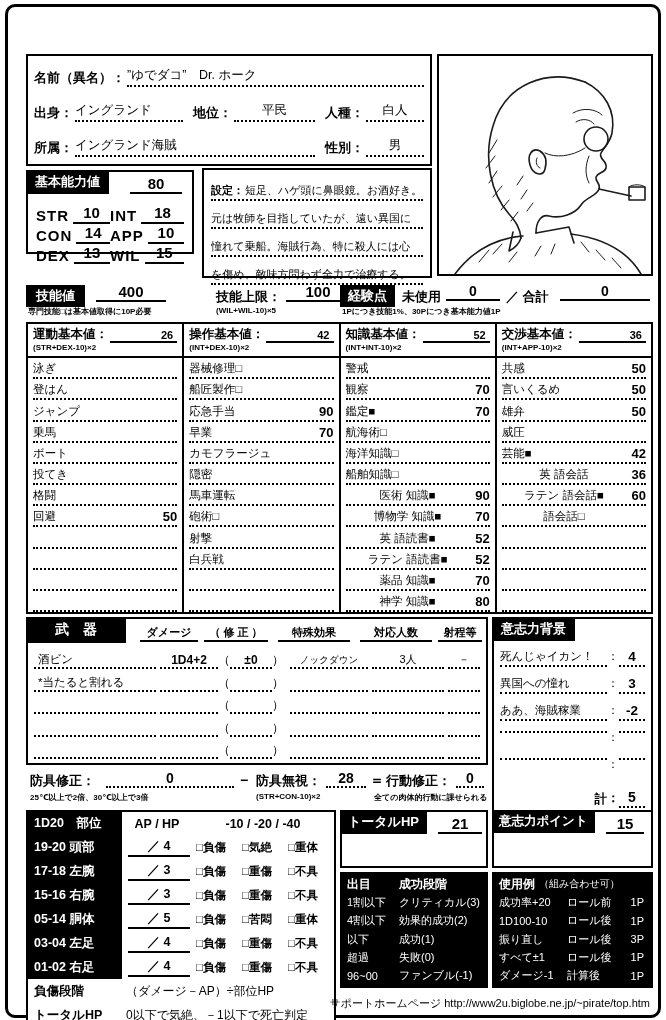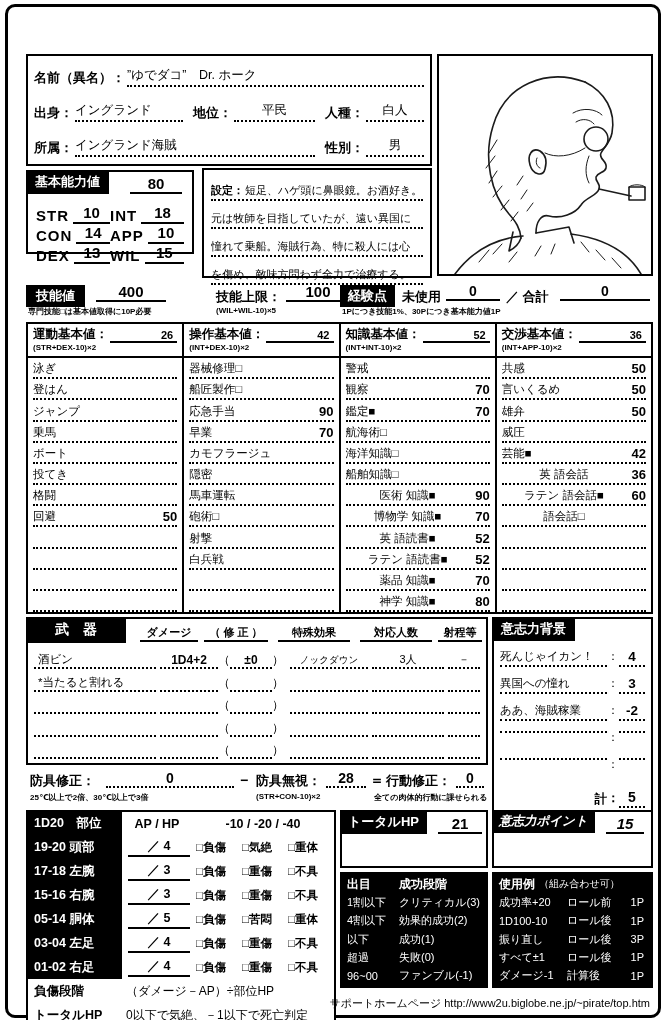--- a/index.html
+++ b/index.html
@@ -109,21 +109,21 @@
   #thp-label{position:absolute;left:-2px;top:-2px;padding:3px 8px;font-size:13px;}
   #thp-val{position:absolute;left:96px;top:3px;width:44px;font-size:15px;font-weight:bold;}
   #successtbl{position:absolute;left:340px;top:872px;width:148px;height:116px;background:#000;color:#fff;
               padding:3px 7px;box-sizing:border-box;display:flex;flex-direction:column;}
   .strow{flex:1;display:flex;align-items:center;font-size:11px;white-space:nowrap;}
   .sta{width:52px;}
   .stb{flex:1;}
   .sthead{font-weight:bold;font-size:12px;font-family:Liberation Mono, monospace;}
 
   
-  #wpbox{left:492px;top:810px;width:161px;height:58px;font-style:italic;}
+  #wpbox{left:492px;top:810px;width:161px;height:58px;}
   #wp-label{position:absolute;left:-2px;top:-2px;padding:3px 7px;font-size:12.5px;}
   #wp-val{position:absolute;left:112px;top:3px;width:38px;font-size:15px;font-weight:bold;}
   #usagetbl{position:absolute;left:492px;top:872px;width:161px;height:116px;background:#000;color:#fff;
             padding:3px 7px;box-sizing:border-box;display:flex;flex-direction:column;}
   .usrow{flex:1;display:flex;align-items:center;font-size:11px;white-space:nowrap;}
   .usa{width:68px;}
   .usb{width:50px;}
   .usc{flex:1;text-align:right;padding-right:2px;}
   .ushead b{font-size:12px;}
   .ushead span{font-size:10px;}

